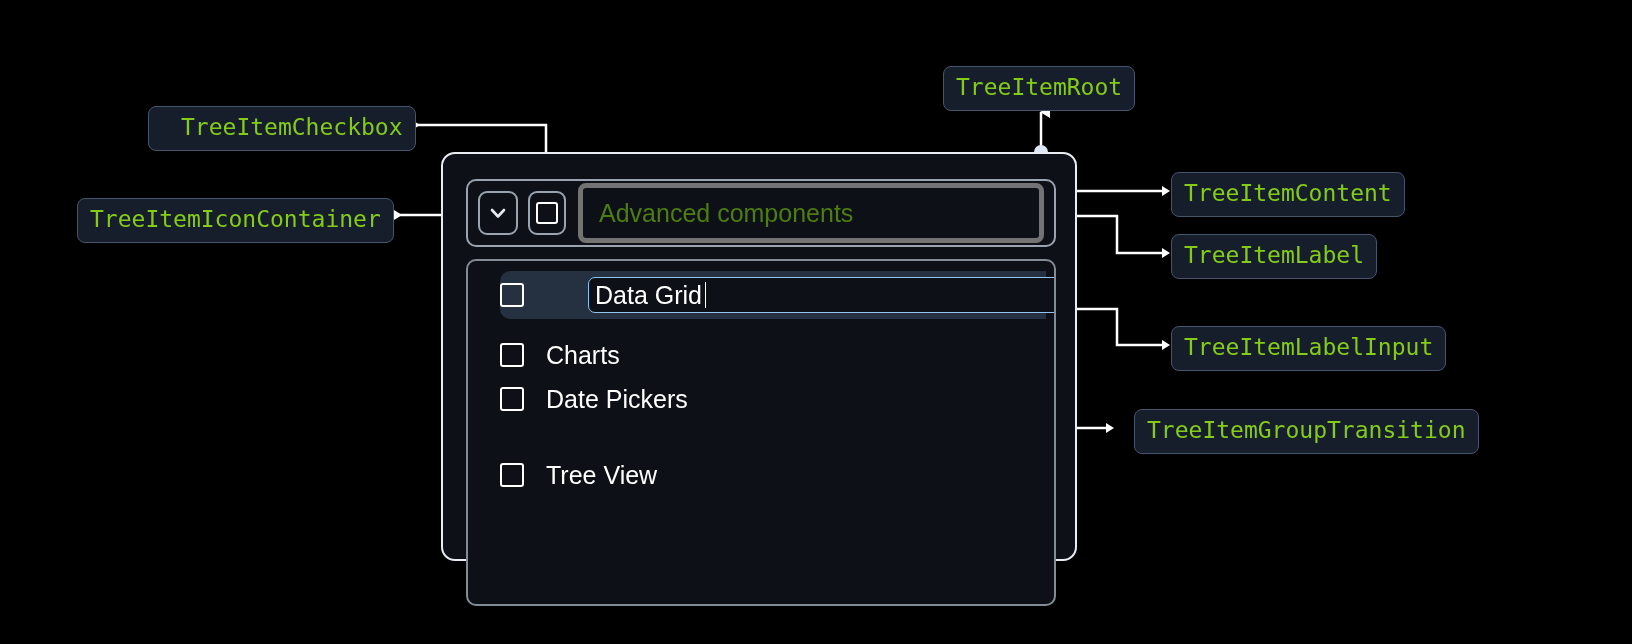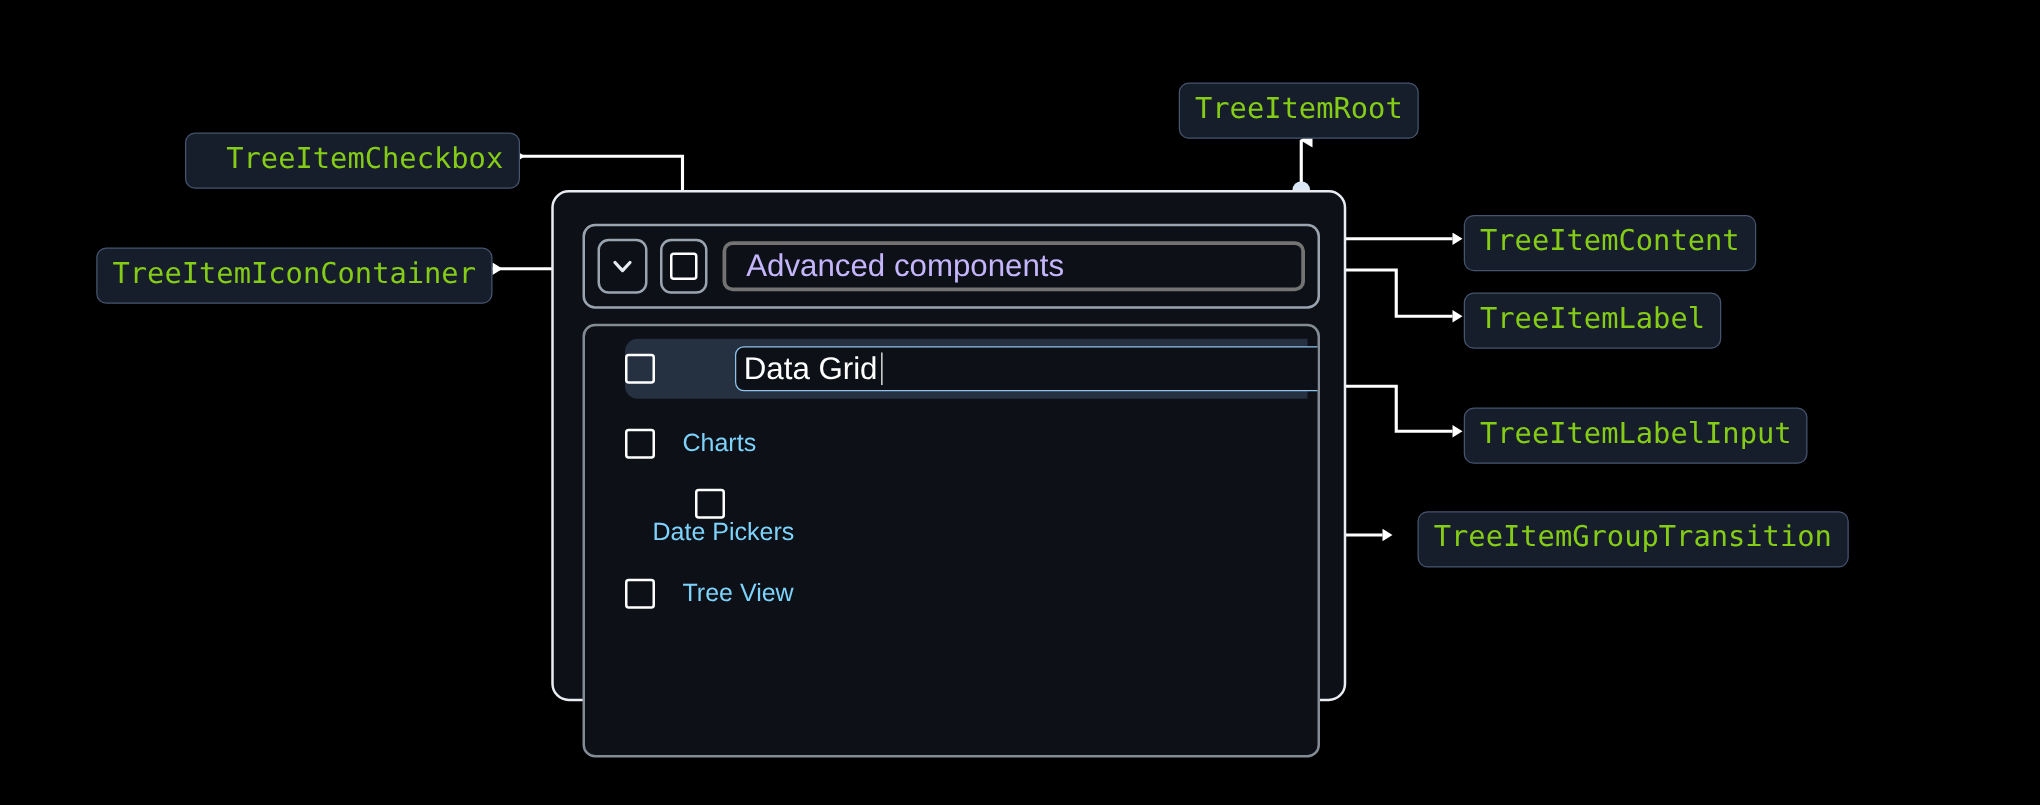--- a/index.html
+++ b/index.html
@@ -73,26 +73,26 @@
     box-sizing:border-box;
     width:22px;height:22px;
     border:2.5px solid #ffffff;
     border-radius:3px;
     background:transparent;
   }
   .tree-label{
     box-sizing:border-box;
     flex:1 1 auto;
     margin-left:12px;
-    height:40px;
-    border:3px solid #737373;
+    height:60px;
+    border:5px solid #737373;
     border-radius:8px;
     display:flex;align-items:center;
     padding-left:16px;
-    color:#c4b5fd;
+    color:#4d7c0f;
     font-size:25px;
     background:transparent;
   }
 
   .group{
     position:absolute;
     box-sizing:border-box;
     left:23px;top:105px;width:590px;height:347px;
     border:2px solid #838b95;
     border-radius:10px;
@@ -108,22 +108,22 @@
   .row .rowbox{
     box-sizing:border-box;
     width:24px;height:24px;
     border:2.5px solid #ffffff;
     border-radius:3px;
     flex:0 0 auto;
     background:transparent;
   }
   .row .rowlabel{
     margin-left:22px;
-    color:#7dd3fc;
-    font-size:20px;
+    color:#ffffff;
+    font-size:25px;
     white-space:nowrap;
   }
   .row.selected{
     left:32px;
     width:546px;
     background:#253040;
     border-radius:10px 0 0 10px;
   }
   .labelinput{
     box-sizing:border-box;
@@ -240,21 +240,21 @@
           <span>Data Grid</span>
           <span class="caret"></span>
         </div>
       </div>
 
       <div class="row" style="top:70px;">
         <span class="rowbox"></span>
         <span class="rowlabel">Charts</span>
       </div>
 
-      <div class="row" style="top:130px;flex-direction:column;">
+      <div class="row" style="top:114px;">
         <span class="rowbox"></span>
         <span class="rowlabel">Date Pickers</span>
       </div>
 
       <div class="row" style="top:190px;">
         <span class="rowbox"></span>
         <span class="rowlabel">Tree View</span>
       </div>
 
     </div>

